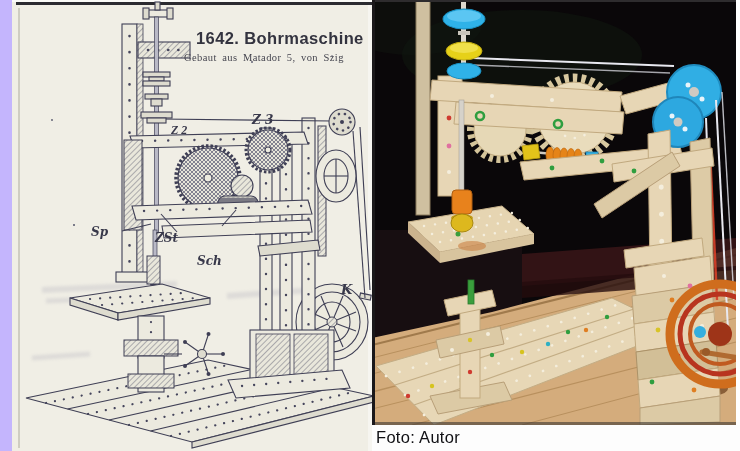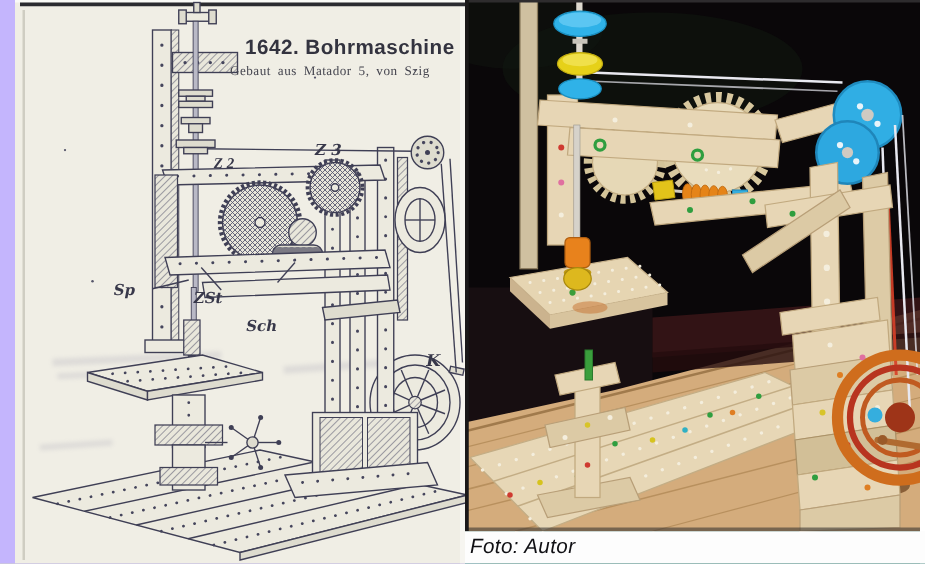--- a/index.html
+++ b/index.html
@@ -1,20 +1,20 @@
 <!DOCTYPE html>
 <html><head>
 <meta charset="utf-8">
 <style>
   html,body{margin:0;padding:0;background:#888;}
   .shot{position:relative;width:740px;height:451px;overflow:hidden;background:#fff;
         font-family:"Liberation Sans",sans-serif;}
   .panel{position:absolute;top:0;height:451px;overflow:hidden;}
   .panel-left{left:0;width:372px;background:#c4b5fd;padding-left:12px;}
-  .panel-right{left:372px;width:368px;background:#0f766e;font-style:italic;}
+  .panel-right{left:372px;width:368px;background:#fca5a5;}
   .abs{position:absolute;}
   .title{font-family:"Liberation Sans",sans-serif;font-weight:bold;font-size:16.5px;
          letter-spacing:.4px;color:#33333f;white-space:nowrap;}
   .subtitle{font-family:"Liberation Serif",serif;font-size:10.5px;color:#45454f;
             letter-spacing:.4px;word-spacing:2.5px;white-space:nowrap;width:190px;overflow:hidden;}
   .lbl{font-family:"DejaVu Serif",serif;font-style:italic;font-weight:bold;
        font-size:12px;color:#38384a;white-space:nowrap;}
   .caption{font-family:"Liberation Sans",sans-serif;font-size:16.5px;color:#101014;
            letter-spacing:.3px;white-space:nowrap;}
   svg{display:block;}

